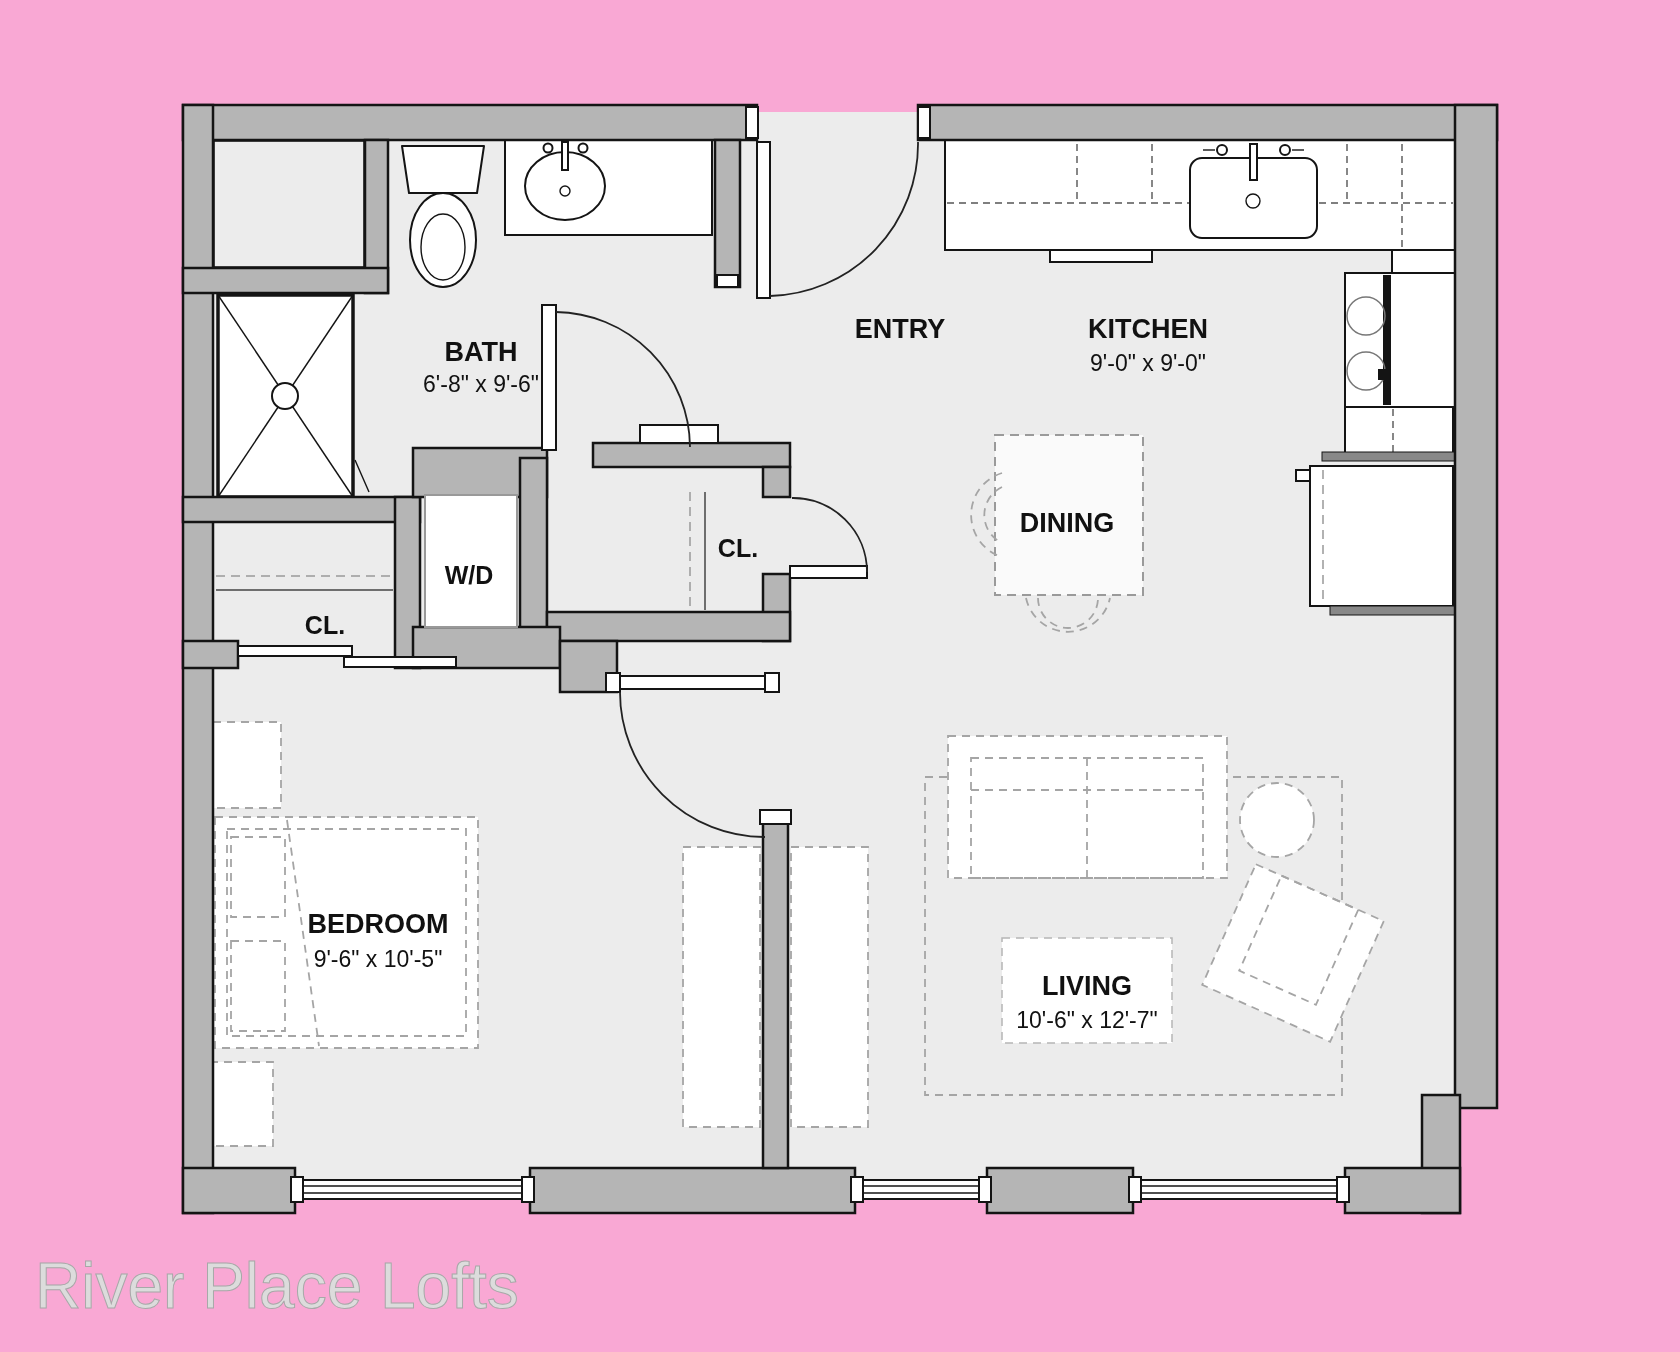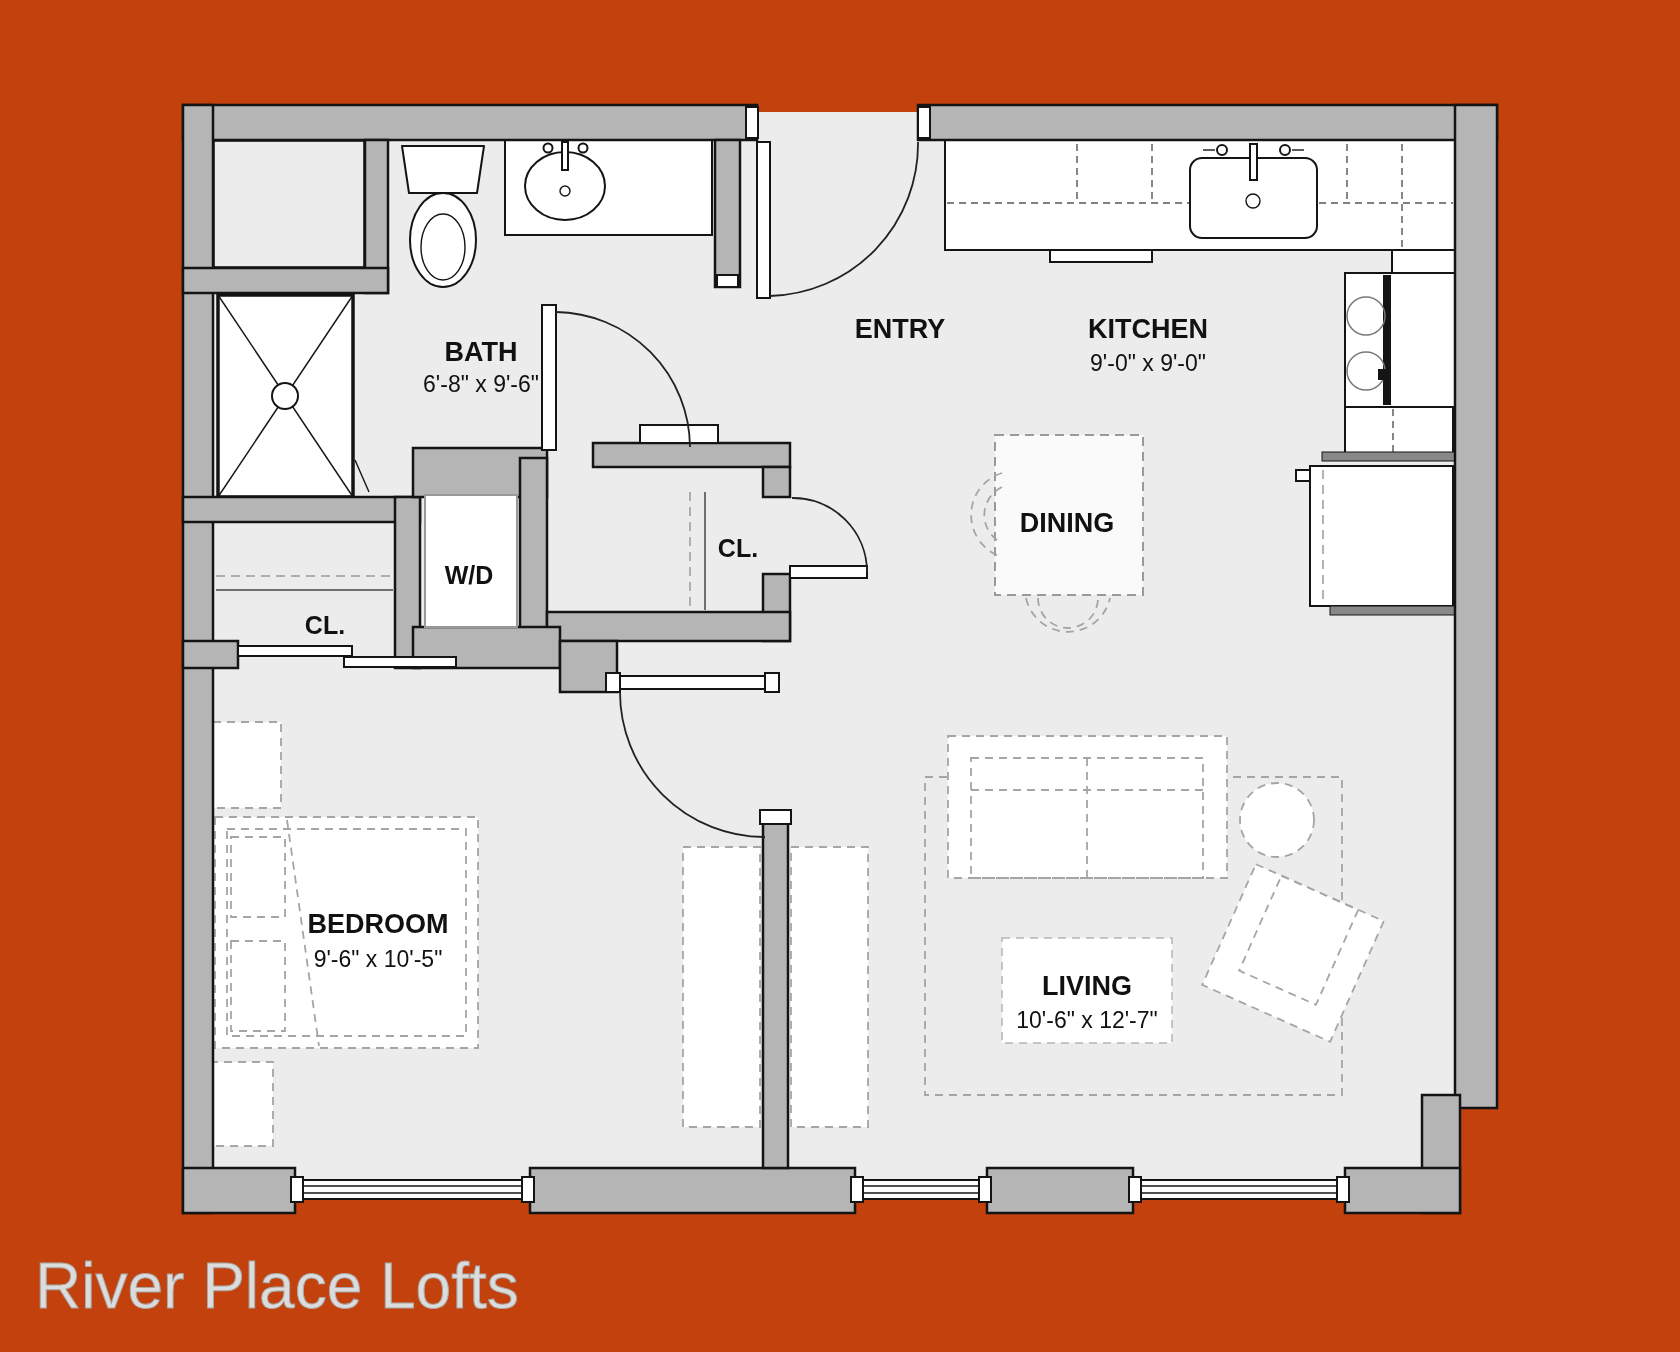--- a/index.html
+++ b/index.html
@@ -1,16 +1,16 @@
 <!DOCTYPE html>
 <html><head>
 <meta charset="utf-8">
 <style>
   html,body{margin:0;padding:0;background:#fff;}
-  .canvas{position:relative;width:1680px;height:1352px;background:#c2410c;overflow:hidden;}
+  .canvas{position:relative;width:1680px;height:1352px;background:#f9a8d4;overflow:hidden;}
   svg{display:block;}
   .wall{fill:#b5b5b5;stroke:#141414;stroke-width:2.5;}
   .thin{fill:#ffffff;stroke:#141414;stroke-width:2;}
   .fix{fill:#ffffff;stroke:#141414;stroke-width:2;}
   .fix3{fill:#ffffff;stroke:#141414;stroke-width:3.5;}
   .floor{fill:#ececec;}
   .mech{fill:#ececec;stroke:#141414;stroke-width:3.5;}
   .ln{stroke:#141414;fill:none;stroke-width:1.4;}
   .arc{stroke:#222222;fill:none;stroke-width:1.8;}
   .kd{stroke:#555555;fill:none;stroke-width:1.4;stroke-dasharray:7 5;}

